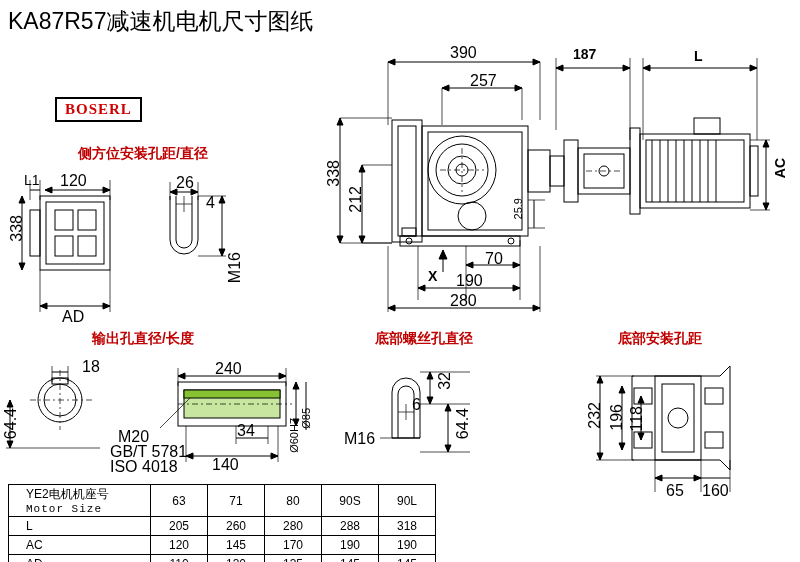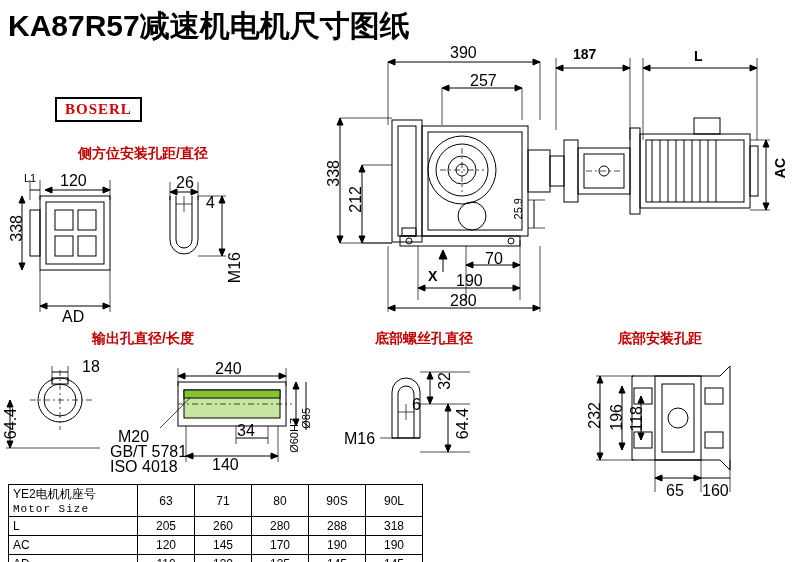--- a/index.html
+++ b/index.html
@@ -1,28 +1,28 @@
 <!DOCTYPE html>
 <html><head>
 <meta charset="utf-8">
 <style>
   html,body{margin:0;padding:0;background:#fff;}
   body{width:800px;height:562px;position:relative;font-family:"Liberation Sans",sans-serif;color:#000;overflow:hidden;}
   .abs{position:absolute;}
-  .title{left:8px;top:6px;font-size:30px;font-weight:bold;letter-spacing:0px;}
+  .title{left:8px;top:6px;font-size:23px;font-weight:normal;letter-spacing:0px;}
   .logo{left:55px;top:58px;border:2px solid #000;padding:2px 8px;font-size:15px;font-weight:bold;color:#d00000;letter-spacing:1px;font-family:"Liberation Serif",serif;margin-top:39px;}
   .sec-title{color:#c00000;font-size:14px;font-weight:bold;white-space:nowrap;}
   .dim{font-size:16px;color:#000;white-space:nowrap;font-family:"Liberation Sans",sans-serif;}
   .dim.b{font-weight:bold;font-size:14px;}
   .vert{writing-mode:vertical-rl;transform:rotate(180deg);}
   svg{position:absolute;left:0;top:0;}
   table{border-collapse:collapse;}
   .tbl{left:8px;top:484px;}
   .tbl td{border:1px solid #000;font-size:12px;text-align:center;padding:1px 4px;height:16px;}
-  .tbl td.lbl{text-align:left;padding-left:4px;width:120px;}
+  .tbl td.lbl{text-align:left;padding-left:17px;width:120px;}
   .mono{font-family:"Liberation Mono",monospace;font-size:11px;letter-spacing:1px;}
 </style>
 </head>
 <body>
 
 <div class="abs title">KA87R57减速机电机尺寸图纸</div>
 <div class="abs logo">BOSERL</div>
 
 <svg width="800" height="562">
   <g stroke="#000" fill="none" stroke-width="1">
@@ -265,21 +265,21 @@
 <div class="abs dim b" style="left:694px;top:48px;">L</div>
 <div class="abs dim vert" style="left:325px;top:160px;">338</div>
 <div class="abs dim vert" style="left:347px;top:186px;">212</div>
 <div class="abs dim vert" style="left:512px;top:198px;font-size:11px;">25.9</div>
 <div class="abs dim vert b" style="left:772px;top:158px;">AC</div>
 <div class="abs dim b" style="left:428px;top:268px;">X</div>
 <div class="abs dim" style="left:485px;top:250px;">70</div>
 <div class="abs dim" style="left:456px;top:272px;">190</div>
 <div class="abs dim" style="left:450px;top:292px;">280</div>
 
-<div class="abs dim" style="left:24px;top:172px;font-size:11px;">L1</div>
+<div class="abs dim" style="left:24px;top:172px;font-size:14px;">L1</div>
 <div class="abs dim" style="left:60px;top:172px;">120</div>
 <div class="abs dim vert" style="left:8px;top:215px;">338</div>
 <div class="abs dim" style="left:62px;top:308px;">AD</div>
 <div class="abs dim" style="left:176px;top:174px;">26</div>
 <div class="abs dim" style="left:206px;top:194px;">4</div>
 <div class="abs dim vert" style="left:226px;top:252px;">M16</div>
 
 <div class="abs dim" style="left:82px;top:358px;">18</div>
 <div class="abs dim vert" style="left:2px;top:408px;">64.4</div>
 <div class="abs dim" style="left:215px;top:360px;">240</div>

